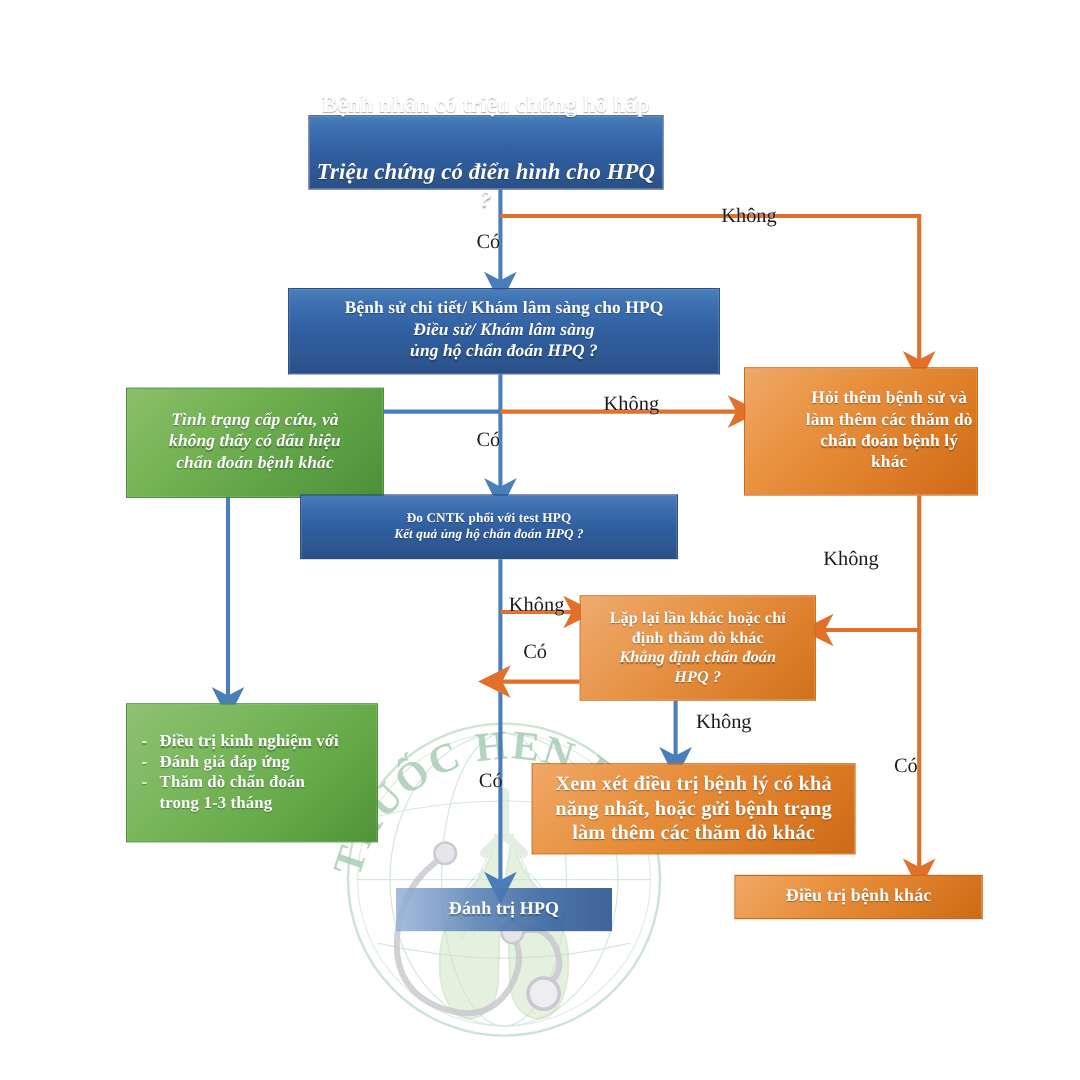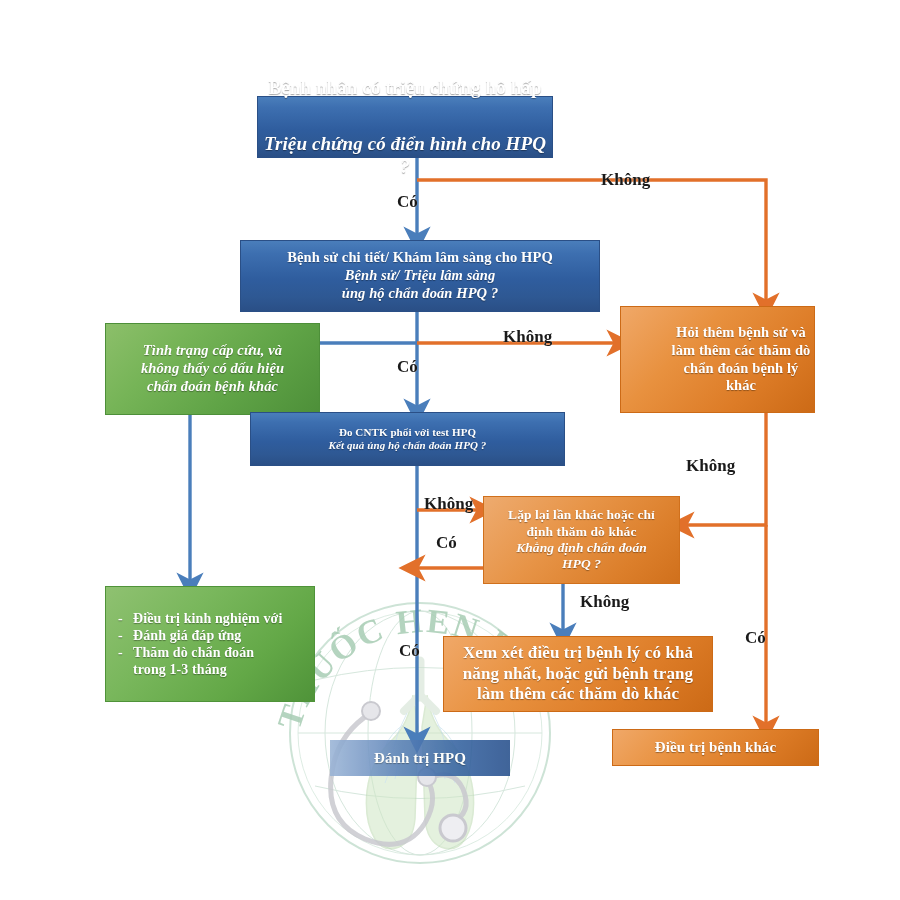--- a/index.html
+++ b/index.html
@@ -67,21 +67,21 @@
   .bullets .row{display:flex;gap:6px;width:100%;}
   .bullets .dash{width:9px;flex:0 0 9px;}
   .bullets .txt{flex:1 1 auto;}
 
   
   .elabel{
     position:absolute;
     color:#1a1a1a;
     font-family:"Liberation Serif", serif;
     font-size:17px;
-    font-weight:bold;
+    font-weight:normal;
     white-space:nowrap;
     text-shadow:0 0 1px rgba(255,255,255,.9);
   }
 
   
   #edges{position:absolute;left:0;top:0;width:900px;height:900px;pointer-events:none;}
 </style>
 </head>
 <body>
 
@@ -163,21 +163,21 @@
     </g>
   </svg>
 
   <div class="node blue" style="left:257px;top:96px;width:296px;height:62px;font-size:19px;gap:33px;">
     <div class="ln1">Bệnh nhân có triệu chứng hô hấp</div>
     <div class="ln-i">Triệu chứng có điển hình cho HPQ ?</div>
   </div>
 
   <div class="node blue" style="left:240px;top:240px;width:360px;height:72px;font-size:14.5px;">
     <div class="ln1">Bệnh sử chi tiết/ Khám lâm sàng cho HPQ</div>
-    <div class="ln-i">Bệnh sử/ Triệu lâm sàng</div>
+    <div class="ln-i">Điều sử/ Khám lâm sàng</div>
     <div class="ln-i">ủng hộ chẩn đoán HPQ ?</div>
   </div>
 
   <div class="node green" style="left:105px;top:323px;width:215px;height:92px;font-size:14.5px;font-style:italic;">
     <div class="ln-i">Tình trạng cấp cứu, và</div>
     <div class="ln-i">không thấy có dấu hiệu</div>
     <div class="ln-i">chẩn đoán bệnh khác</div>
   </div>
 
   <div class="node orange" style="left:620px;top:306px;width:195px;height:107px;font-size:14.5px;padding-left:47px;">

